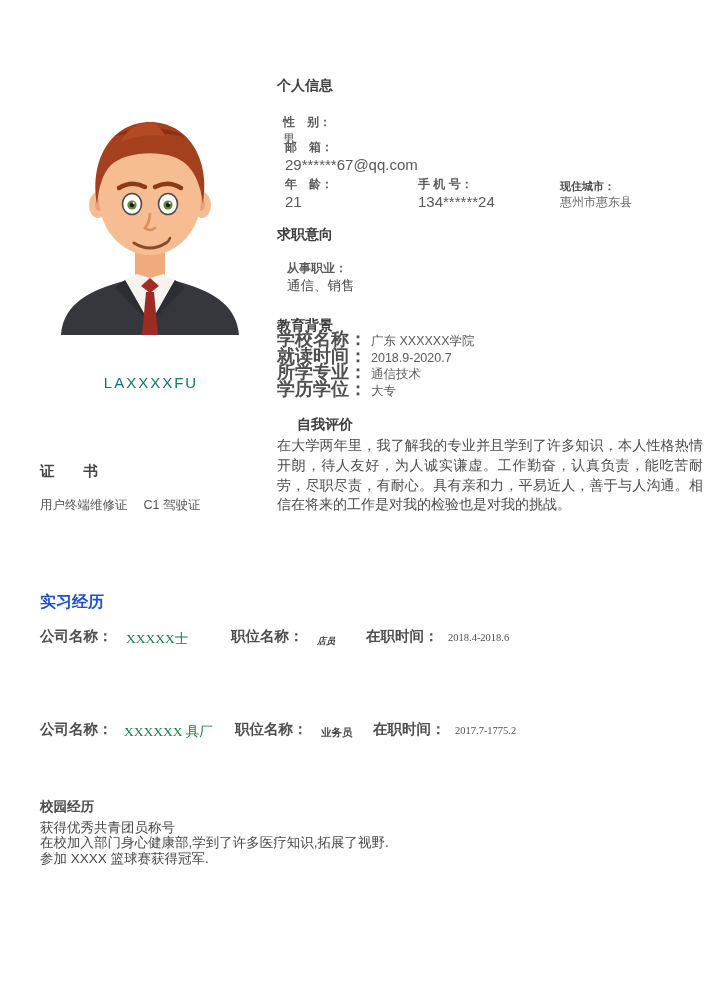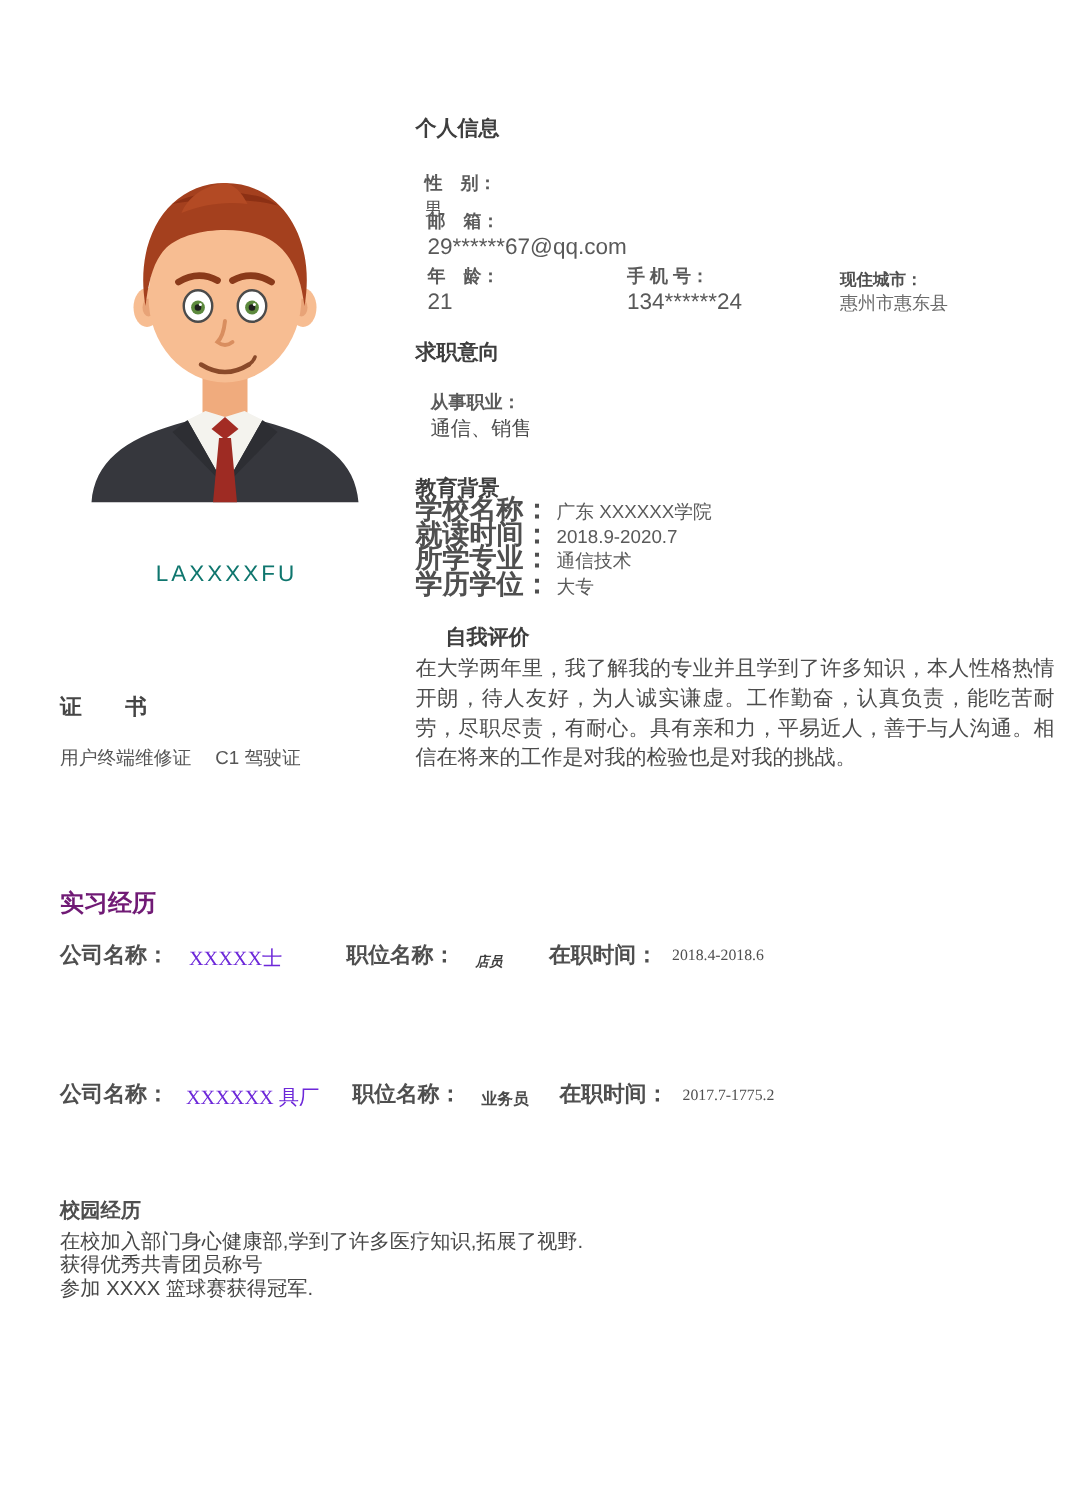--- a/index.html
+++ b/index.html
@@ -45,27 +45,27 @@
 
   .edu-rows { left:277px; top:332px; }
   .edu-row { display:flex; align-items:baseline; line-height:14.6px; }
   .edu-row .lbl { font-size:18px; color:#4f4f4f; }
   .edu-row .val { font-size:12.5px; color:#5a5a5a; margin-left:4px; }
 
   .se-body { left:277px; top:436px; width:426px; font-size:14px;
              line-height:19.8px; color:#4c4c4c; text-align:justify; }
 
   
-  .intern-title { left:40px; top:592px; font-size:16px; font-weight:bold; color:#701a75; }
+  .intern-title { left:40px; top:592px; font-size:16px; font-weight:bold; color:#1d4ed8; }
   .intern-row { left:0; width:630px; height:24px; }
   .intern-row-1 { top:627px; }
   .intern-row-2 { top:720px; }
   .i-lbl { position:absolute; font-size:14.5px; font-weight:bold; color:#4f4f4f; white-space:pre; }
   .i-company { position:absolute; font-family:"Liberation Serif","DejaVu Serif",serif;
-               font-size:13.5px; color:#6d28d9; top:3px; white-space:pre; }
+               font-size:13.5px; color:#15803d; top:3px; white-space:pre; }
   .i-pos-1 { position:absolute; font-family:"Liberation Serif","DejaVu Serif",serif;
              font-style:italic; font-weight:bold; font-size:9px; color:#3f3f3f; top:8px; }
   .i-pos-2 { position:absolute; font-weight:bold; font-size:10.5px; color:#4a4a4a; top:6px; }
   .i-period { position:absolute; font-family:"Liberation Serif","DejaVu Serif",serif;
               font-size:10.5px; color:#4f4f4f; top:5px; white-space:pre; }
 
   .campus-title { left:40px; top:798px; font-size:13.5px; font-weight:bold; color:#4e4e4e; }
   .campus-lines { left:40px; top:820px; font-size:13.5px; line-height:15.3px; color:#474747; }
 </style>
 </head>
@@ -192,18 +192,18 @@
     <span class="i-lbl" style="left:40px;">公司名称：</span>
     <span class="i-company" style="left:124px;">XXXXXX 具厂</span>
     <span class="i-lbl" style="left:235px;">职位名称：</span>
     <span class="i-pos-2" style="left:321px;">业务员</span>
     <span class="i-lbl" style="left:373px;">在职时间：</span>
     <span class="i-period" style="left:455px;">2017.7-1775.2</span>
   </div>
 
   <div class="abs campus-title">校园经历</div>
   <div class="abs campus-lines">
+    <div>获得优秀共青团员称号</div>
     <div>在校加入部门身心健康部,学到了许多医疗知识,拓展了视野.</div>
-    <div>获得优秀共青团员称号</div>
     <div>参加 XXXX 篮球赛获得冠军.</div>
   </div>
 
 </div>
 
 </body></html>

